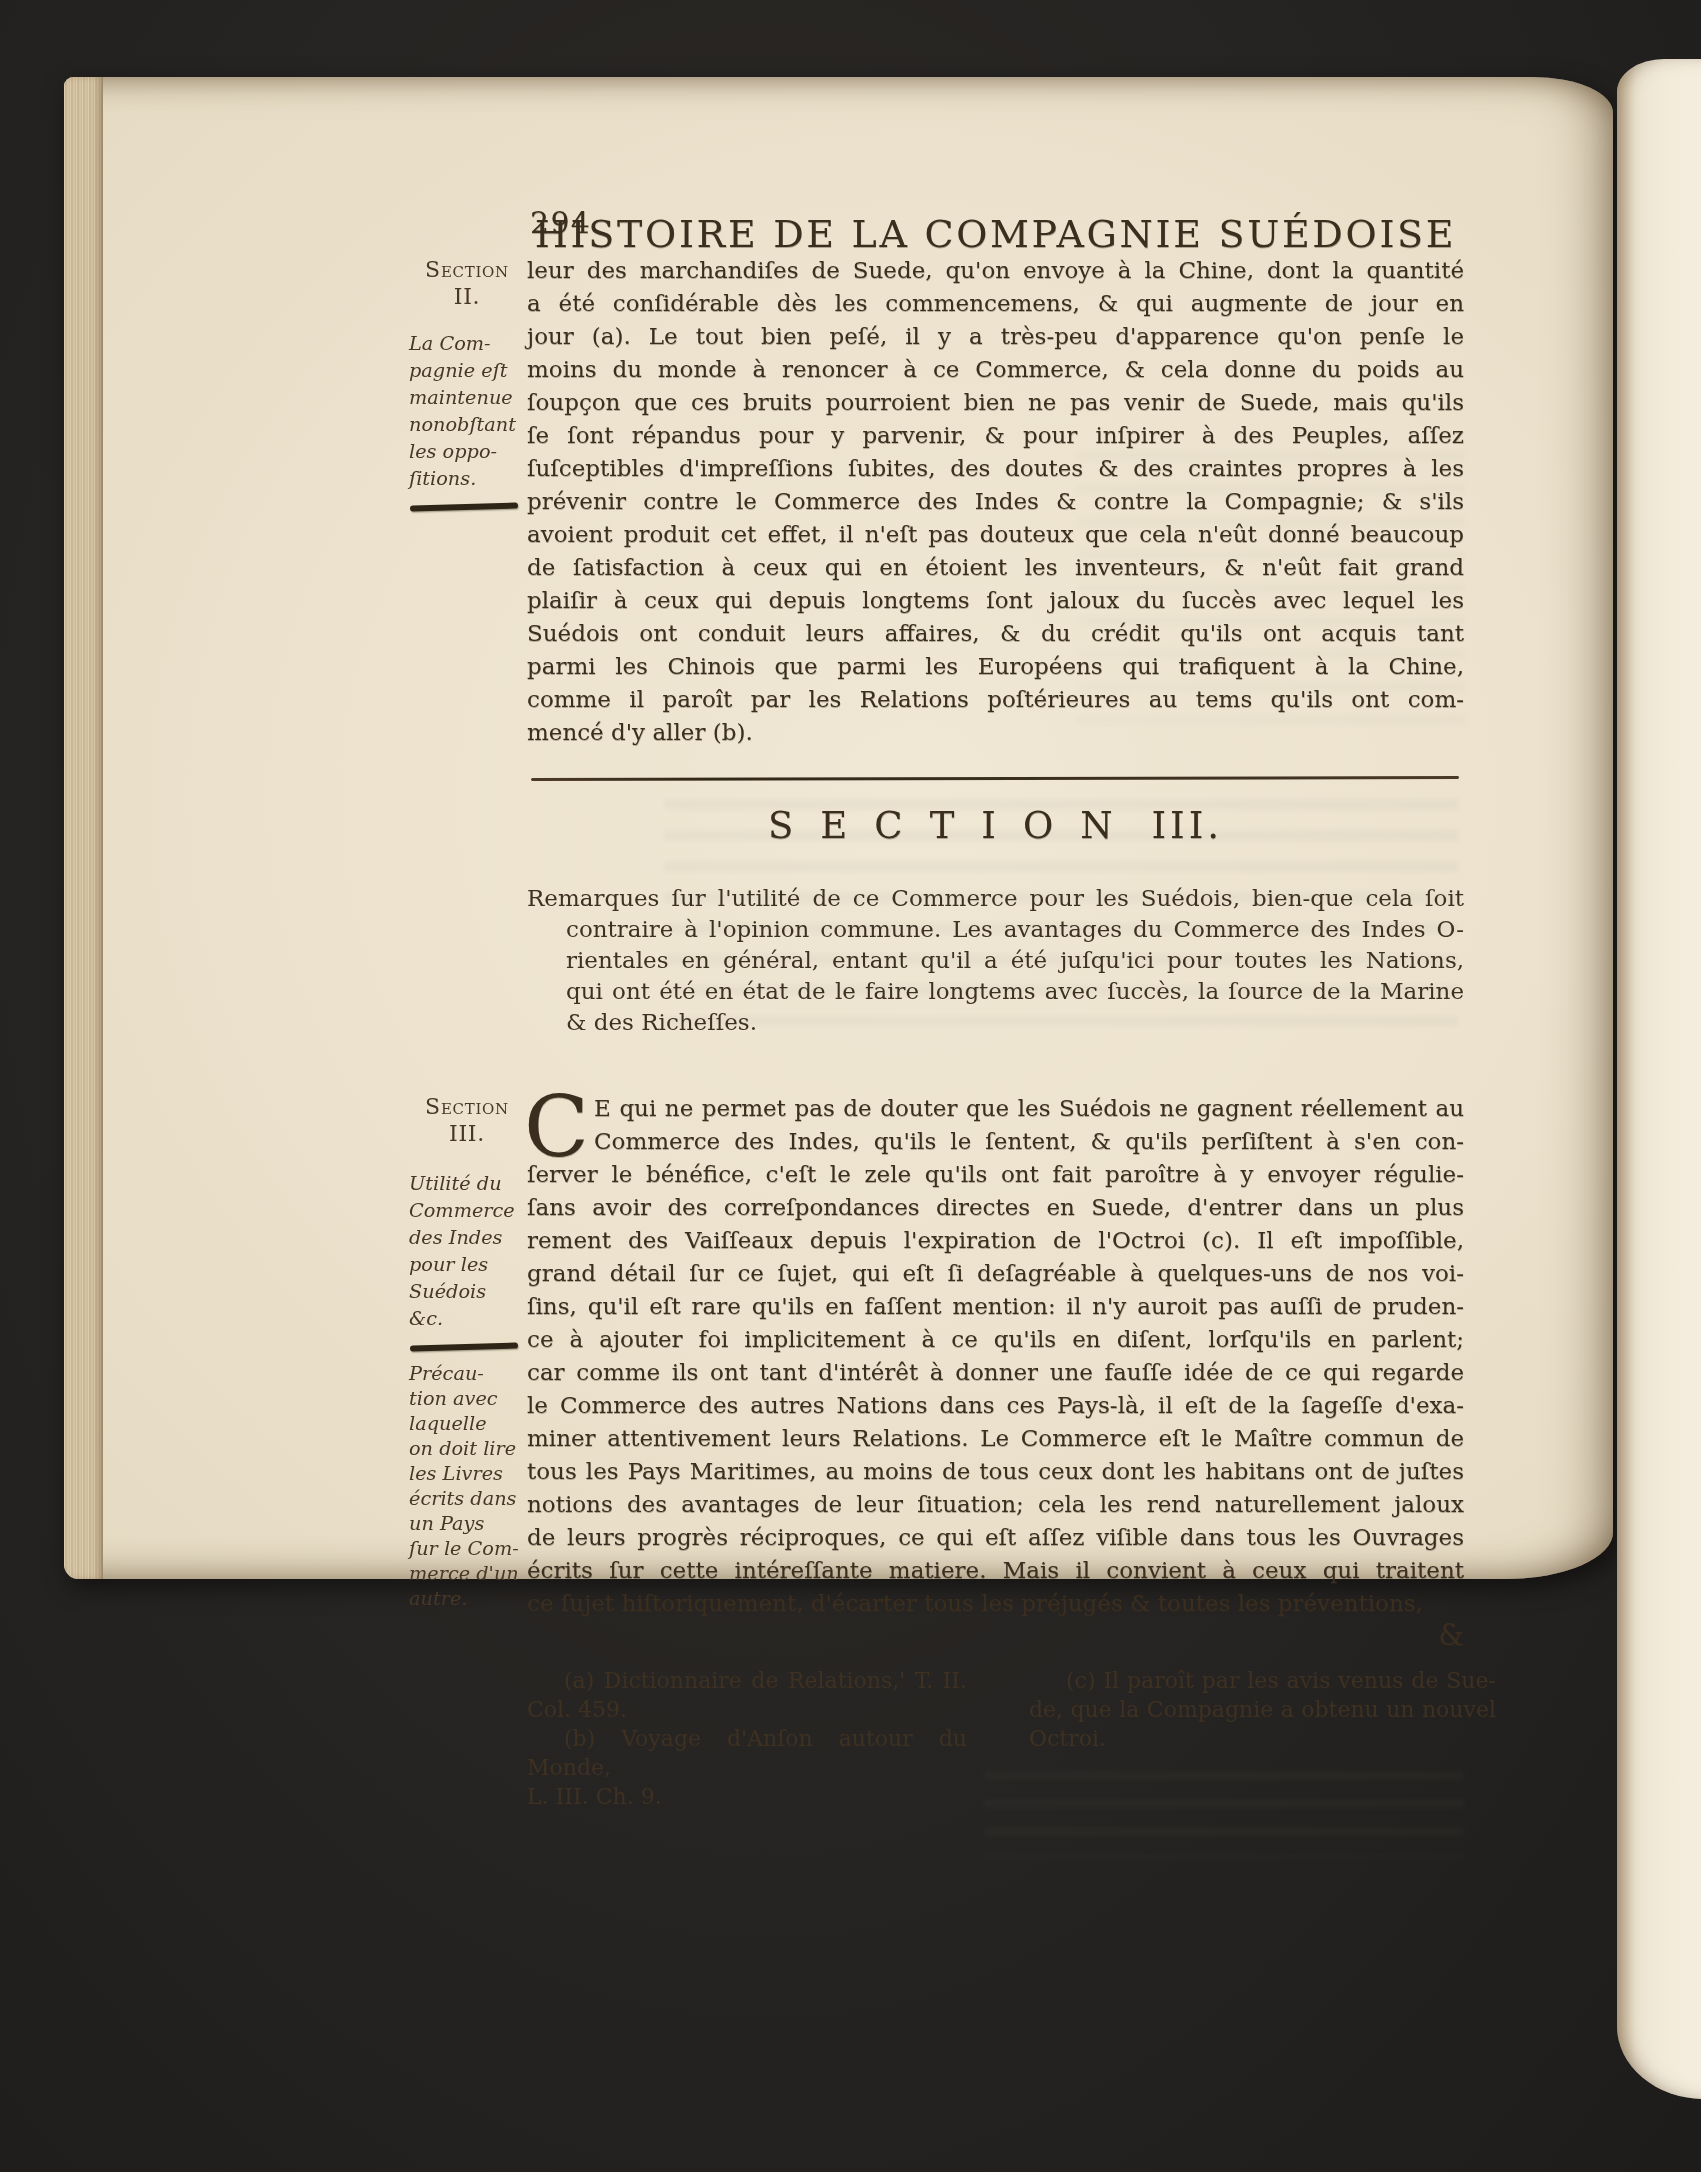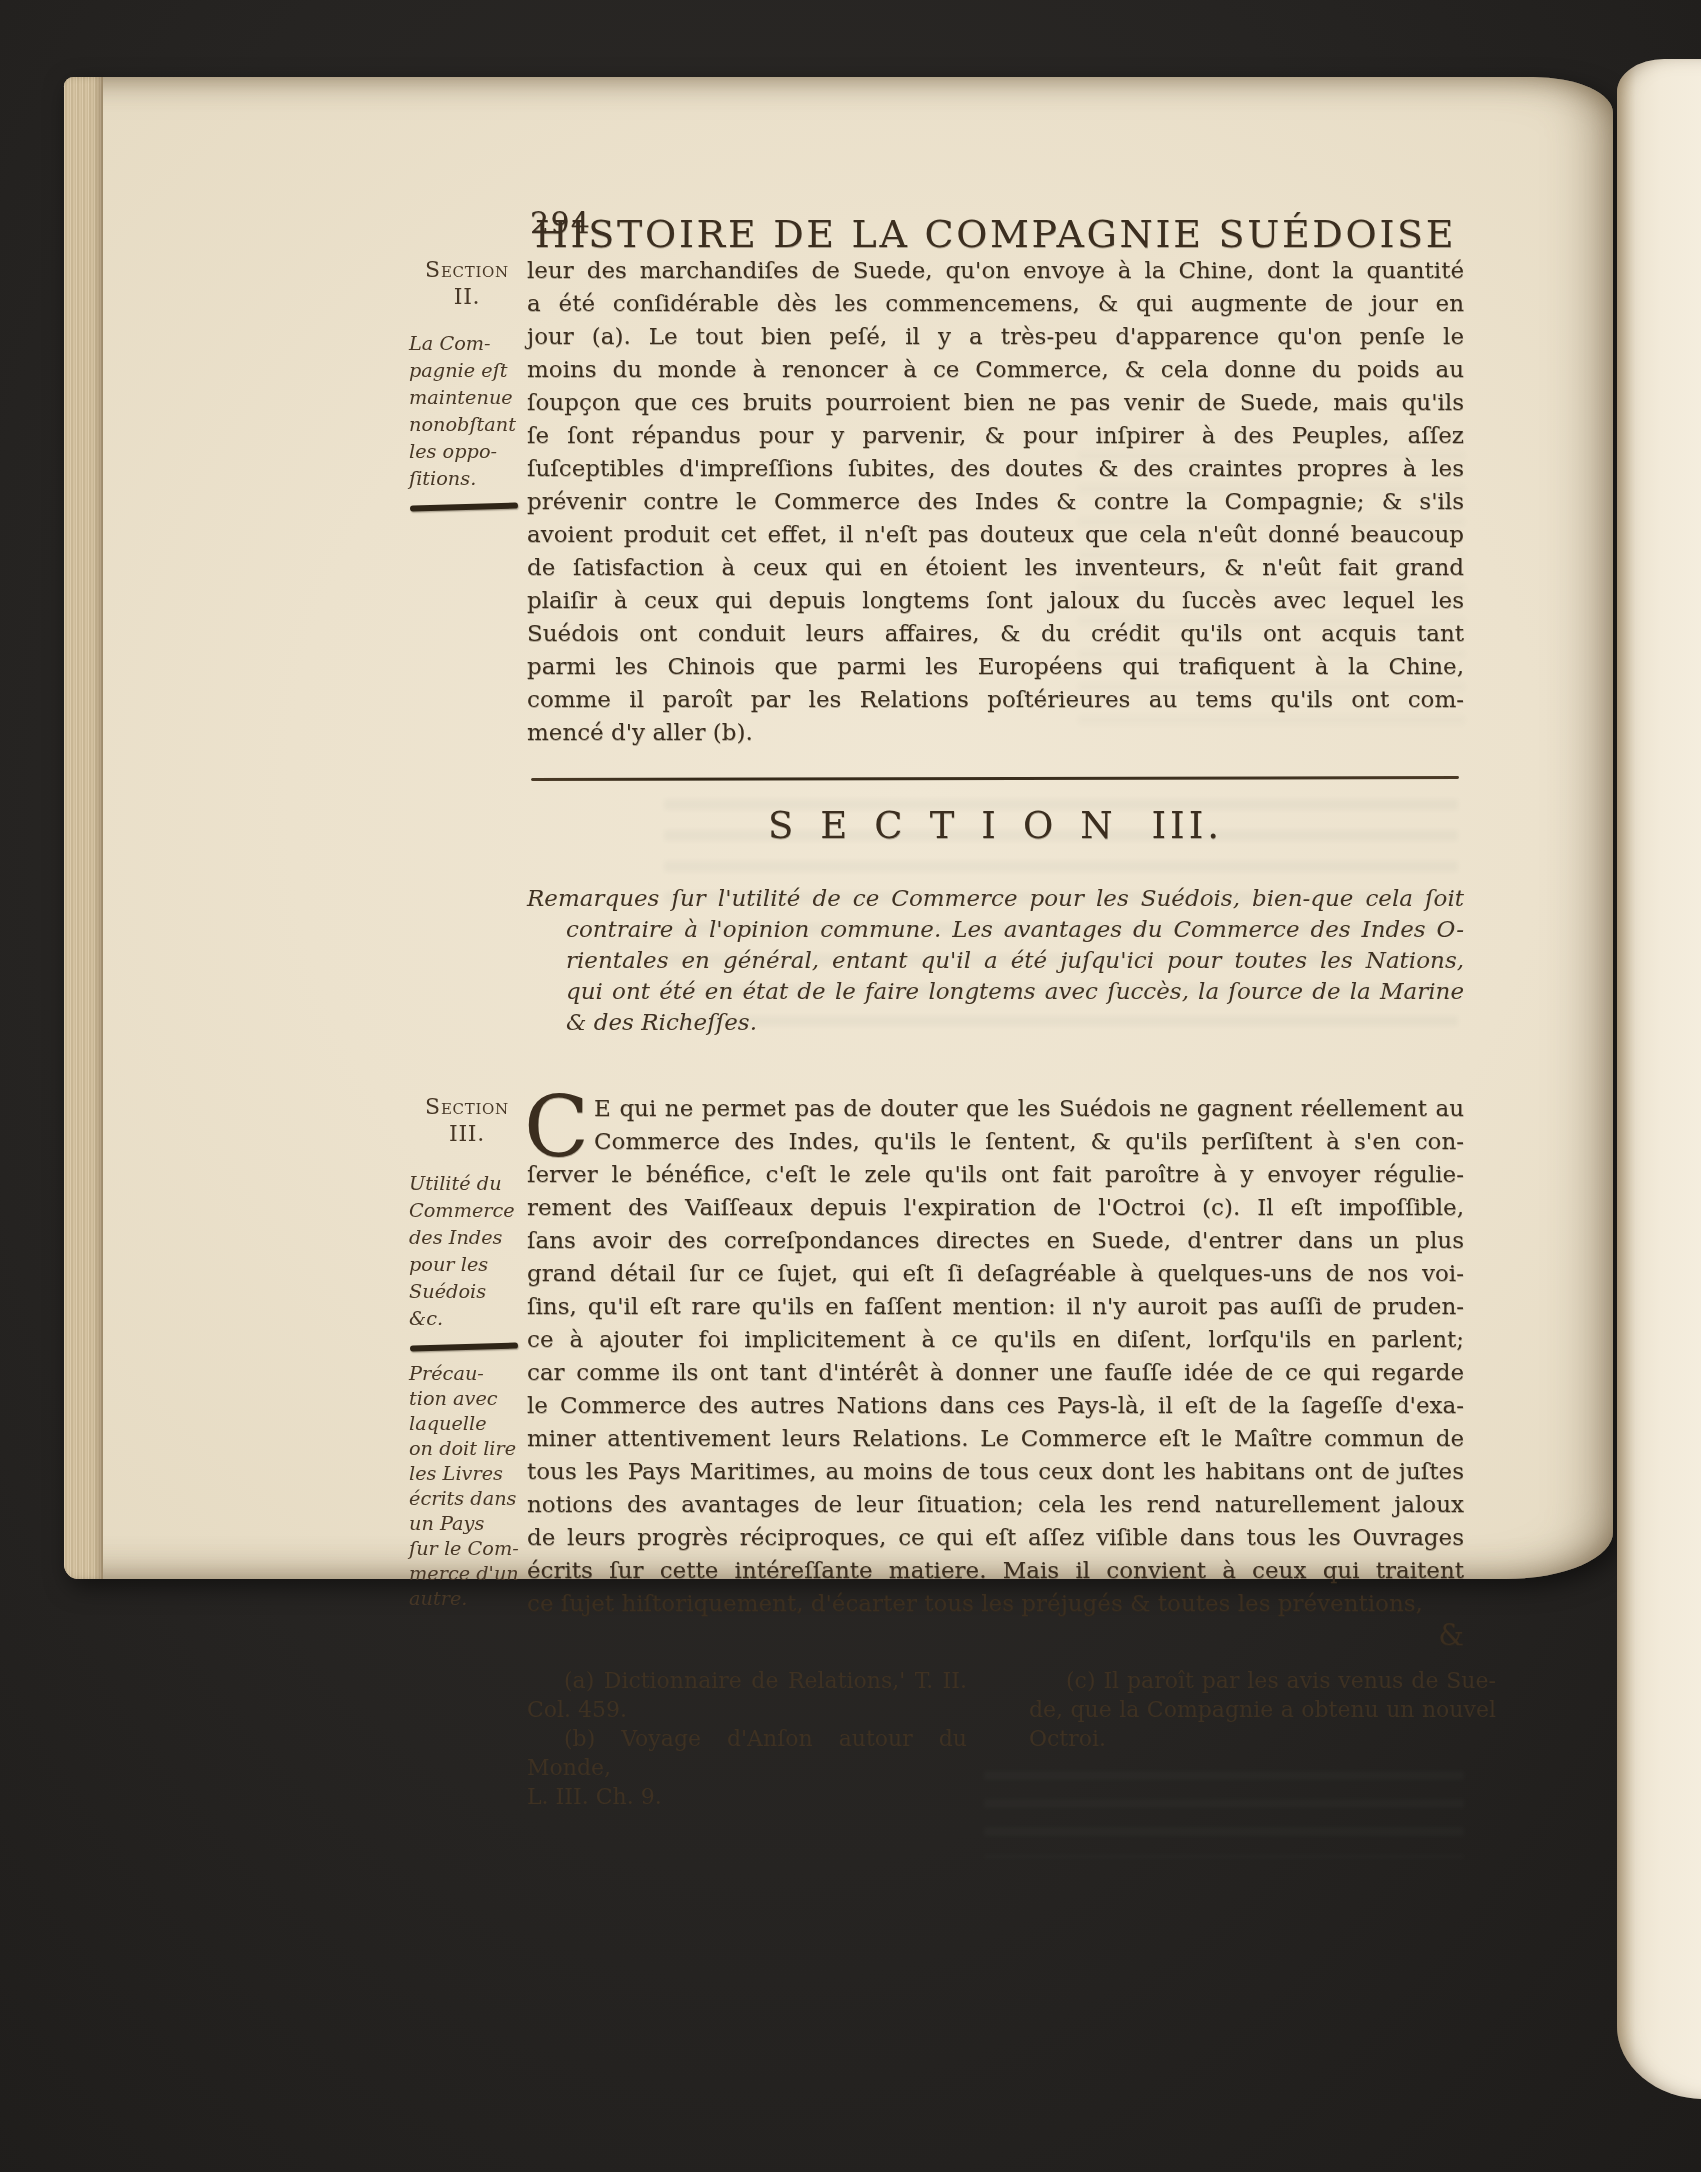--- a/index.html
+++ b/index.html
@@ -40,21 +40,21 @@
   .p-s2{top:177px;}
   .p-s3{top:1015px;}
   .p-s3 .ln.dc{padding-left:67px;box-sizing:border-box;}
   .dropcap{position:absolute;left:460px;top:1007px;font-size:85px;line-height:1;}
   .col-rule{position:absolute;left:467px;top:700px;width:928px;height:3.3px;
     background:linear-gradient(90deg,#4a3a26,#342919 18%,#3f3221 78%,#4a3a26);
     border-radius:2px;transform:rotate(-.12deg);}
   .sec-heading{position:absolute;left:463px;top:727px;width:937px;text-align:center;font-size:37px;}
   .sec-heading .w{letter-spacing:27px;}
   .sec-heading .n{letter-spacing:4px;}
-  .abstract{position:absolute;left:502px;top:806px;width:898px;font-size:23px;line-height:31px;font-style:italic;color:#3f3122;}
+  .abstract{position:absolute;left:502px;top:806px;width:898px;font-size:23px;line-height:31px;color:#3f3122;}
   .abstract .ln{text-align:justify;text-align-last:justify;}
   .abstract .ln.first{margin-left:-39px;width:937px;}
   .abstract .ln.end{text-align-last:left;}
   .margin{position:absolute;left:345px;width:116px;color:#473726;}
   .m-s2{top:179px;}
   .m-s3{top:1016px;}
   .m-head{text-align:center;font-size:22px;line-height:27px;font-variant:small-caps;letter-spacing:0.7px;}
   .m-note{font-style:italic;font-size:19.3px;line-height:27px;margin-top:20px;}
   .m-s3 .m-note1{margin-top:23px;}
   .m-note2{font-style:italic;font-size:19.3px;line-height:25px;margin-top:10.7px;}
@@ -163,22 +163,22 @@
       <div>merce d'un</div>
       <div>autre.</div>
     </div>
   </div>
 
   <div class="dropcap ink">C</div>
   <div class="para p-s3 ink">
     <div class="ln dc">E qui ne permet pas de douter que les Suédois ne gagnent réellement au</div>
     <div class="ln dc">Commerce des Indes, qu'ils le ſentent, &amp; qu'ils perſiſtent à s'en con-</div>
     <div class="ln">ſerver le bénéfice, c'eſt le zele qu'ils ont fait paroître à y envoyer régulie-</div>
+    <div class="ln">ſans avoir des correſpondances directes en Suede, d'entrer dans un plus</div>
     <div class="ln">rement des Vaiſſeaux depuis l'expiration de l'Octroi (c).  Il eſt impoſſible,</div>
-    <div class="ln">ſans avoir des correſpondances directes en Suede, d'entrer dans un plus</div>
     <div class="ln">grand détail ſur ce ſujet, qui eſt ſi deſagréable à quelques-uns de nos voi-</div>
     <div class="ln">ſins, qu'il eſt rare qu'ils en faſſent mention: il n'y auroit pas auſſi de pruden-</div>
     <div class="ln">ce à ajouter foi implicitement à ce qu'ils en diſent, lorſqu'ils en parlent;</div>
     <div class="ln">car comme ils ont tant d'intérêt à donner une fauſſe idée de ce qui regarde</div>
     <div class="ln">le Commerce des autres Nations dans ces Pays-là, il eſt de la ſageſſe d'exa-</div>
     <div class="ln">miner attentivement leurs Relations.  Le Commerce eſt le Maître commun de</div>
     <div class="ln">tous les Pays Maritimes, au moins de tous ceux dont les habitans ont de juſtes</div>
     <div class="ln">notions des avantages de leur ſituation; cela les rend naturellement jaloux</div>
     <div class="ln">de leurs progrès réciproques, ce qui eſt aſſez viſible dans tous les Ouvrages</div>
     <div class="ln">écrits ſur cette intéreſſante matiere.  Mais il convient à ceux qui traitent</div>

